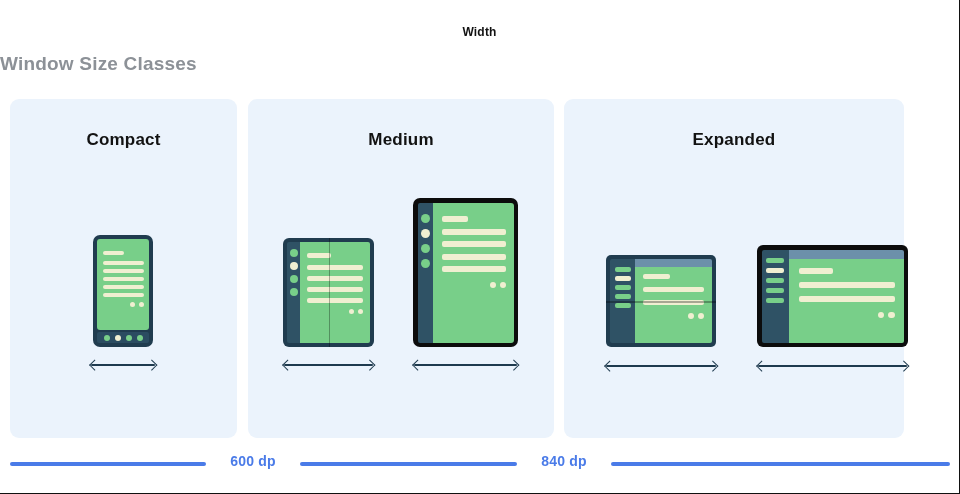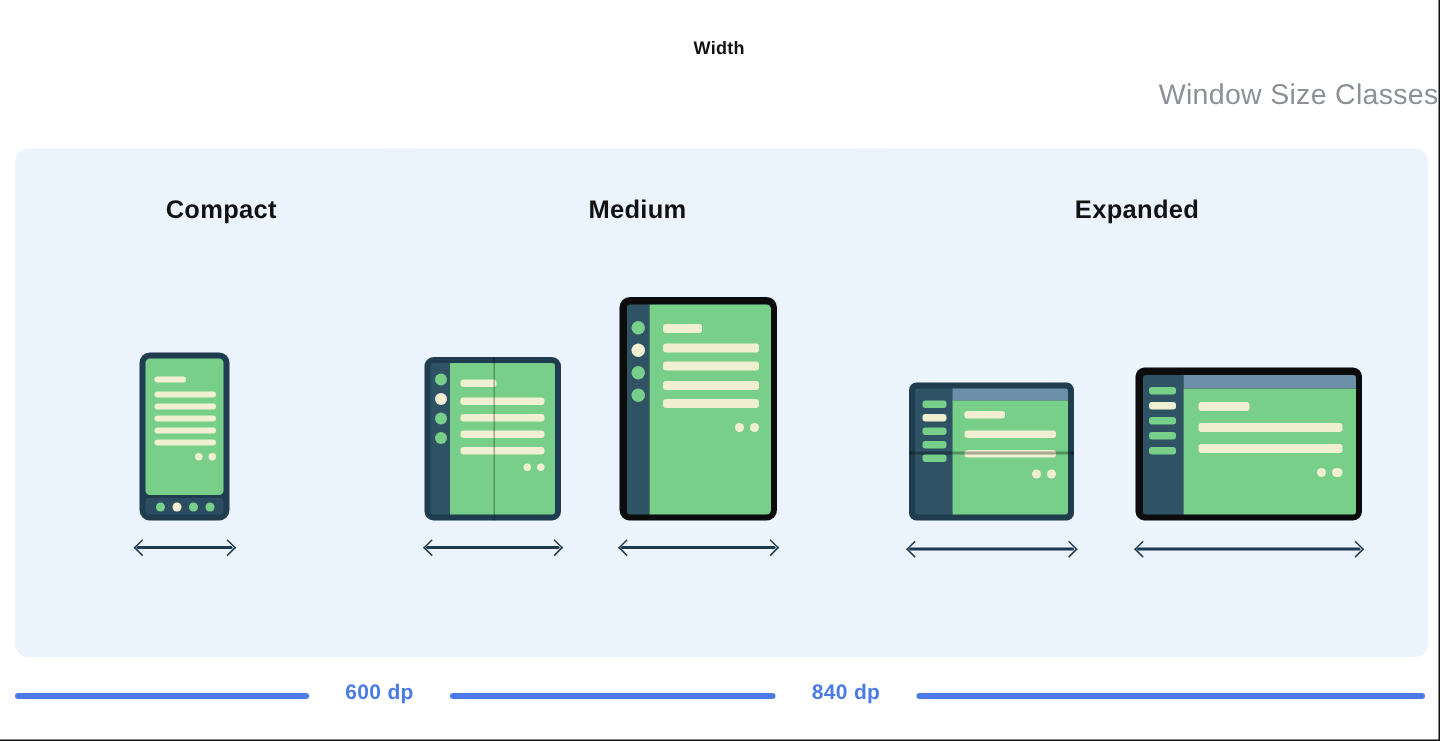--- a/index.html
+++ b/index.html
@@ -9,25 +9,25 @@
     border-right:1px solid #111; border-bottom:1px solid #111;
     box-sizing:border-box;
     font-family:"Liberation Sans", sans-serif;
   }
   
   .hdr-title {
     position:absolute; top:25px; left:0; width:100%; text-align:center;
     font-size:12px; font-weight:bold; color:var(--title-black); letter-spacing:.2px;
   }
   .hdr-sub {
-    position:absolute; top:53px; left:0; width:100%; text-align:right;
-    font-size:19px; font-weight:normal; color:var(--subtitle-gray); letter-spacing:.2px;
-  }
-  
-  .panel { position:absolute; top:99px; height:339px; background:var(--panel-bg); border-radius:9px;padding-left:48px; }
+    position:absolute; top:53px; left:0; width:100%; text-align:left;
+    font-size:19px; font-weight:bold; color:var(--subtitle-gray); letter-spacing:.2px;
+  }
+  
+  .panel { position:absolute; top:99px; height:339px; background:var(--panel-bg); border-radius:9px; }
   .panel-compact  { left:10px;  width:227px; }
   .panel-medium   { left:248px; width:306px; }
   .panel-expanded { left:564px; width:340px; }
   .panel-label {
     position:absolute; top:31px; left:0; width:100%; text-align:center;
     font-size:17px; font-weight:bold; color:var(--title-black); letter-spacing:.2px;
   }
   
   .device { position:absolute; box-sizing:border-box; display:flex; }
   .ln  { background:var(--cream); border-radius:2px; flex:none; }

